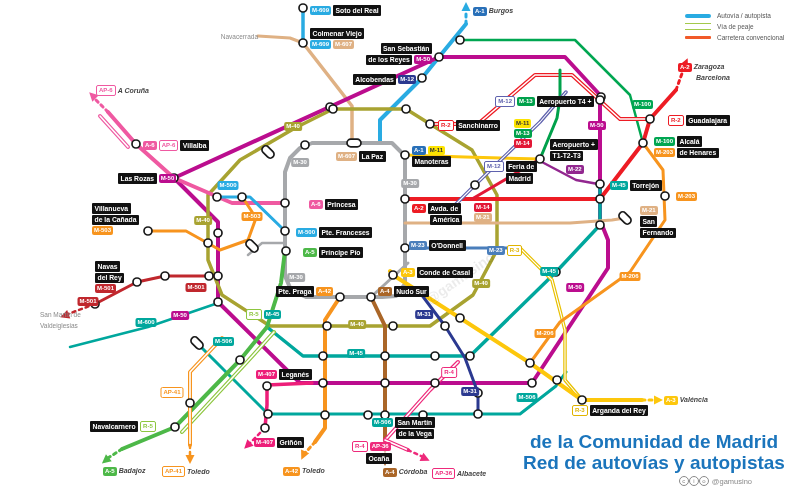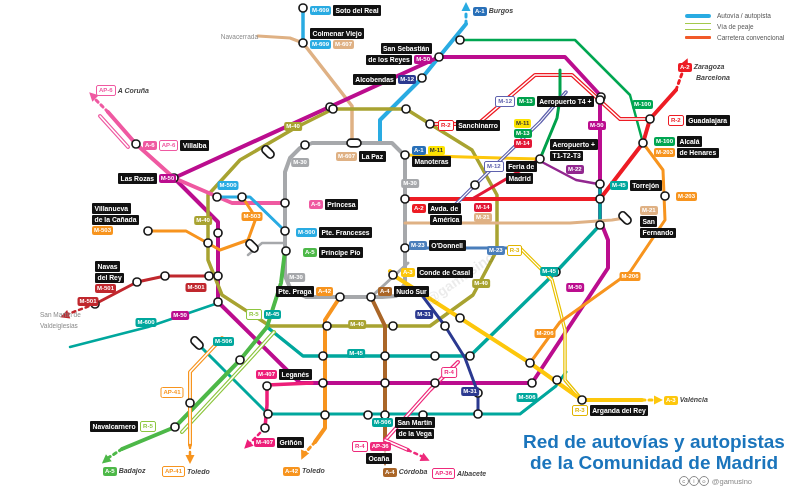--- a/index.html
+++ b/index.html
@@ -673,20 +673,20 @@
       <div class="leg-row">
         <span class="leg-swatch" style="height: 5px; border-top: 1.5px solid rgb(163, 201, 75); border-bottom: 1.5px solid rgb(163, 201, 75);"></span>
         <span class="leg-label">Vía de peaje</span>
       </div>
       <div class="leg-row">
         <span class="leg-swatch" style="height: 2.5px; background: rgb(241, 90, 41); border-radius: 1px;"></span>
         <span class="leg-label">Carretera convencional</span>
       </div>
     </div>
   <div id="title-block">
+    <div id="title-l2">de la Comunidad de Madrid</div>
     <div id="title-l1">Red de autovías y autopistas</div>
-    <div id="title-l2">de la Comunidad de Madrid</div>
     <div id="credit">
       <span id="cc-icons"><span class="cc">c</span><span class="cc">i</span><span class="cc">o</span></span>
       <span>@gamusino</span>
     </div>
   </div>
 </div>
 
 </body></html>

